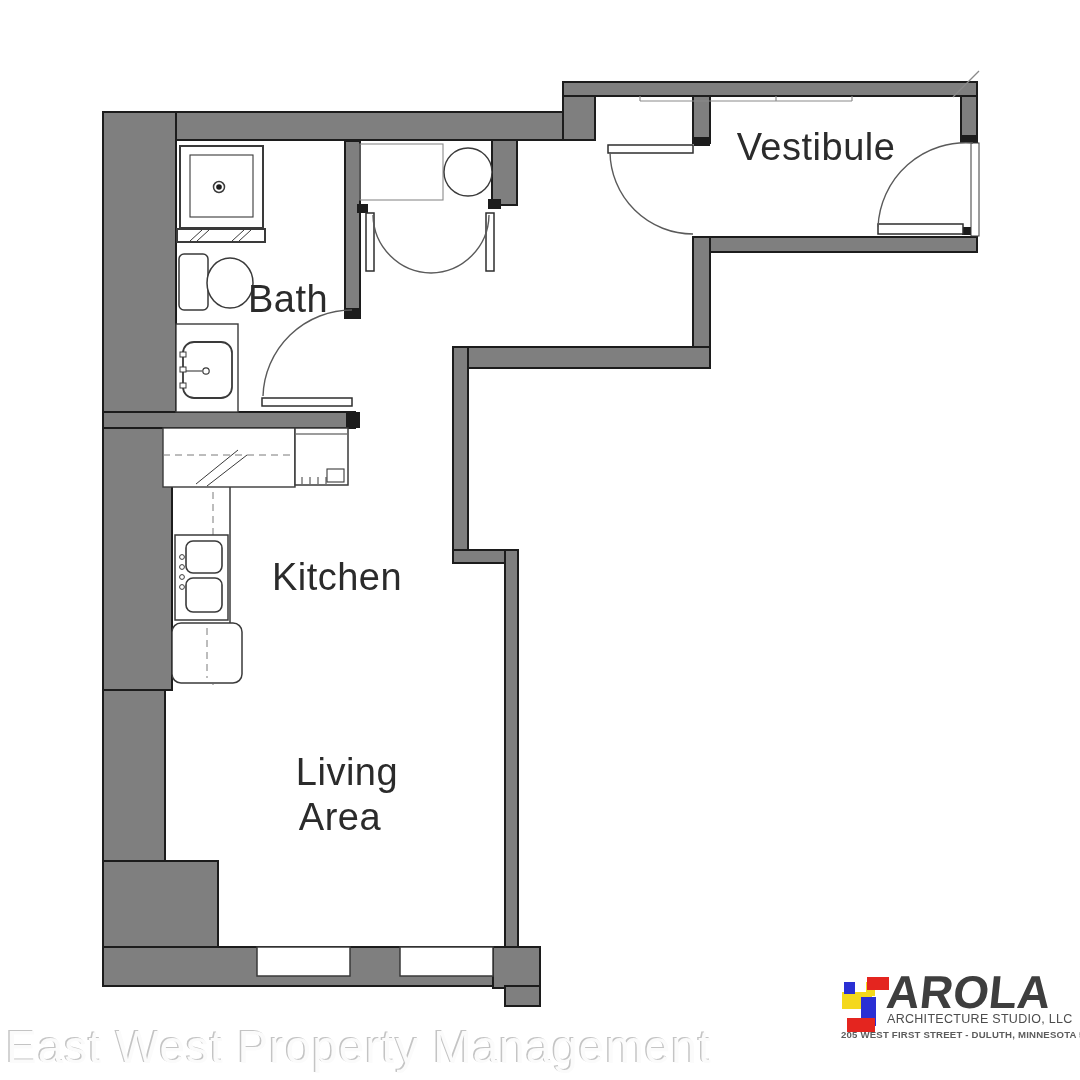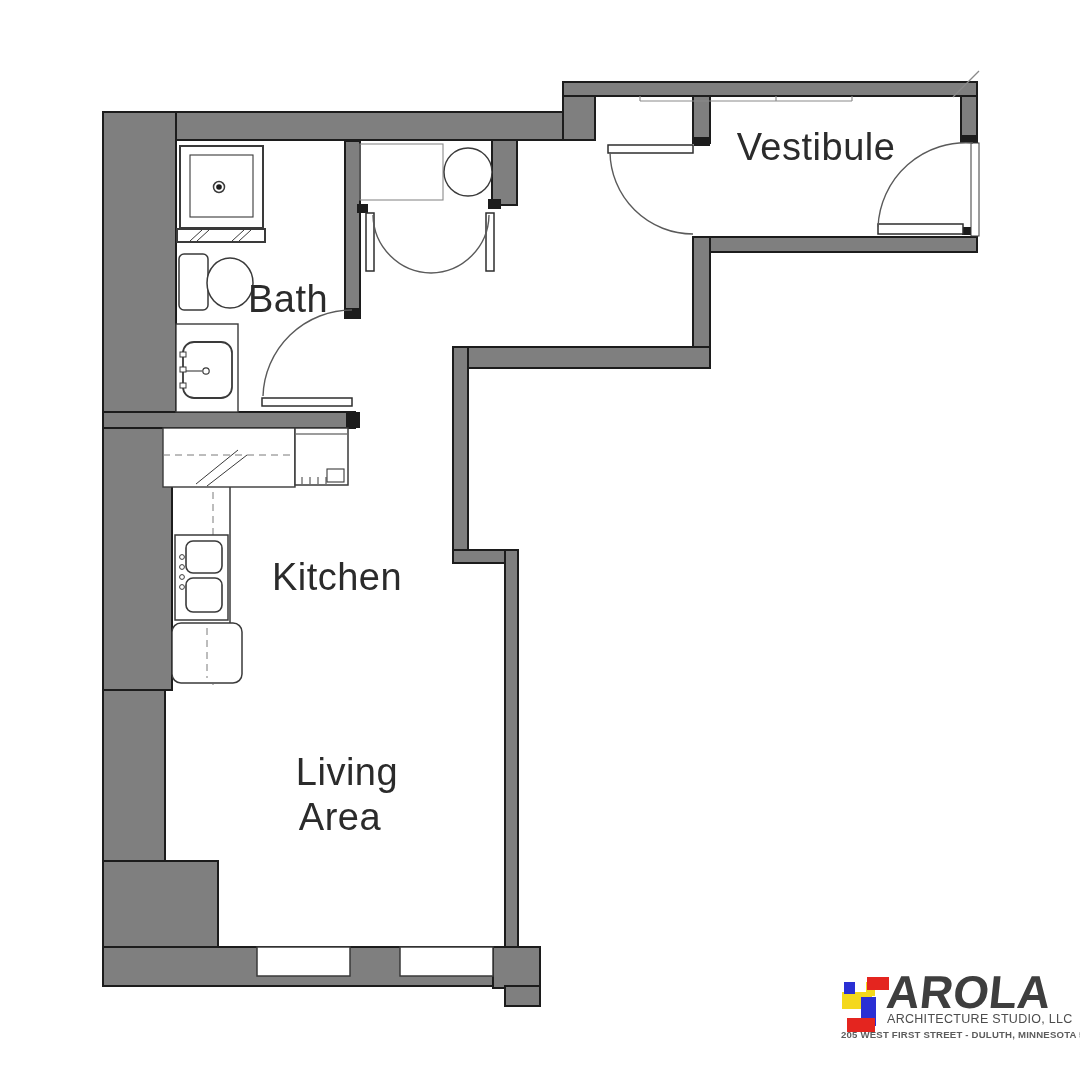--- a/index.html
+++ b/index.html
@@ -174,20 +174,21 @@
 
     <g>
       <text class="room-label" x="288" y="312">Bath</text>
       <text class="room-label" x="337" y="590">Kitchen</text>
       <text class="room-label" x="347" y="785">Living</text>
       <text class="room-label" x="340" y="830">Area</text>
       <text class="room-label" x="816" y="160">Vestibule</text>
     </g>
   </svg>
 
+  <div class="watermark">East West Property Management</div>
 
   <div class="logo">
     <div class="logo-mark">
       <div class="sq-yellow-tab"></div>
       <div class="sq-yellow-main"></div>
       <div class="sq-blue-tall"></div>
       <div class="sq-red-top"></div>
       <div class="sq-blue-small"></div>
       <div class="sq-red-bottom"></div>
     </div>

